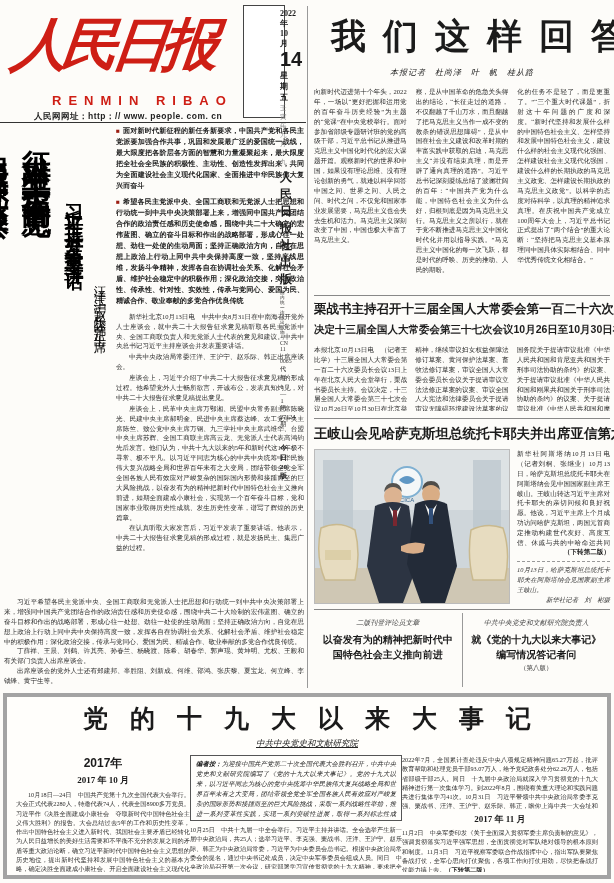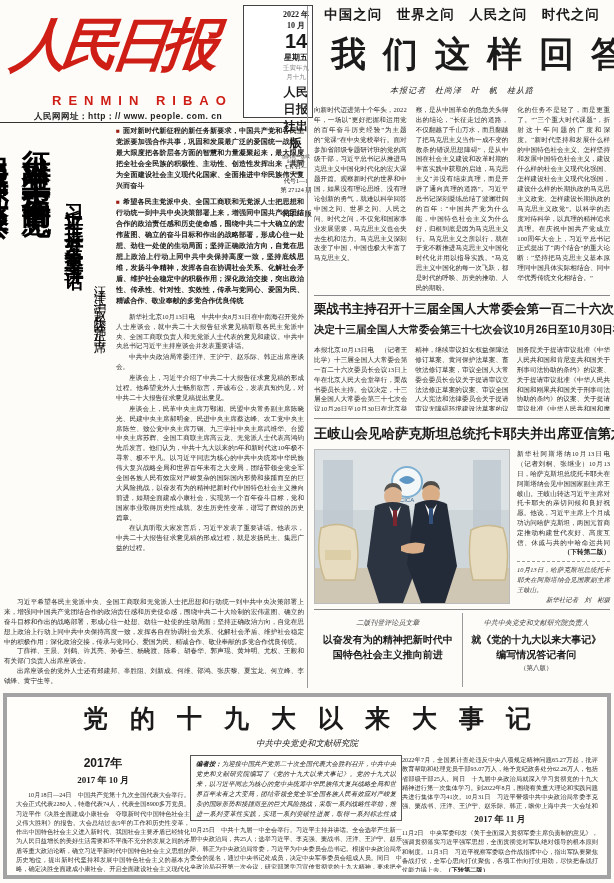--- a/index.html
+++ b/index.html
@@ -20,21 +20,21 @@
   .mast-latin {
     left:52px; top:93px; color:#ce1e15; font-family:"Liberation Sans",sans-serif;
     font-weight:bold; font-size:13px; letter-spacing:7px; white-space:nowrap;
   }
   .mast-site {
     left:34px; top:111px; font-family:"Liberation Sans",sans-serif;
     font-weight:bold; font-size:8.5px; color:#222; letter-spacing:.5px;
   }
   .head-rule { left:0; top:122px; width:306px; border-top:1.5px solid #333; }
   .date-box {
-    left:243px; top:5px; width:70px; height:113px; border:1px solid #444;
+    left:243px; top:5px; width:42px; height:113px; border:1px solid #444;
     text-align:center; padding-top:3px; background:#fff;padding-left:36px;
   }
   .db-ym   { font-size:8px;  font-weight:bold; }
   .db-day  { font-size:20px; font-weight:bold; line-height:1.05; font-family:"Liberation Sans",sans-serif;}
   .db-wd   { font-size:8px;  font-weight:bold; }
   .db-lun  { font-size:6.5px; color:#8a8a8a; margin-top:1px; }
   .db-pub  { font-size:12px; font-weight:bold; margin-top:2px; letter-spacing:.5px;}
   .db-ser  { font-size:4.6px; margin-top:2px; color:#333; }
   .db-cn   { font-size:5.8px; color:#333; }
   .db-code { font-size:6.2px; margin-top:1px; }
@@ -109,21 +109,21 @@
   .nt-page { font-size:6.5px; margin-top:2px; color:#333; }
   
   .chronicle {
     left:3px; top:693px; width:608px; height:186px;
     border:4px solid #a3a3a3; background:#fffefb; padding:3px 9px 4px;
   }
   .chron-h {
     text-align:center; font-family:"Liberation Sans",sans-serif; font-weight:900;
     font-size:25px; letter-spacing:22px; padding-left:22px; white-space:nowrap; margin-top:2px;
   }
-  .chron-sub { text-align:center; font-size:8.5px; font-style:italic; margin-top:3px; color:#222; }
+  .chron-sub { text-align:center; font-size:8.5px; font-style:italic; margin-top:3px; color:#222;text-decoration:underline; }
   .chron-body { display:flex; gap:0; margin-top:5px; height:116px; }
   .tiny2 { font-size:6.2px; line-height:1.5; text-align:justify; color:#2b2b2b; }
   .cA { width:174px; flex:none; }
   .cA-year { text-align:center; font-family:"Liberation Sans",sans-serif; font-weight:900; font-size:12px; }
   .cA-month { text-align:center; font-weight:bold; font-size:9px; margin:2px 0 3px; }
   .cA-text { height:86px; overflow:hidden; text-indent:12px; }
   .cB { width:212px; flex:none; display:flex; flex-direction:column; }
   .ed-box { border:1px solid #555; padding:3px 5px; font-size:6.3px; line-height:1.6; font-style:italic; text-align:justify; height:66px; overflow:hidden; }
   .ed-lead { font-weight:bold; }
   .cB-text { margin-top:4px; height:44px; overflow:hidden; }
@@ -152,21 +152,20 @@
     <div class="db-ser">国内统一连续出版物号</div>
     <div class="db-cn">CN 11—0065</div>
     <div class="db-code">代号1—1</div>
     <div class="db-iss">第 27124 期</div>
     <div class="db-pg">今日 20 版</div>
   </div>
 
   <div class="abs v-div"></div>
 
   <div class="abs top-story">
-    <div class="kicker">中国之问　世界之问　人民之问　时代之问</div>
     <div class="ts-head">我们这样回答</div>
     <div class="ts-byline">本报记者　杜尚泽　叶　帆　桂从路</div>
     <div class="ts-cols">
       <div class="ts-col tiny">向新时代迈进第十个年头，2022年，一场以“更好把握和运用党的百年奋斗历史经验”为主题的“党课”在中央党校举行。面对参加省部级专题研讨班的党的高级干部，习近平总书记从推进马克思主义中国化时代化的宏大课题开篇。观察新时代的世界和中国，如果没有理论思维、没有理论创新的勇气，就难以科学回答中国之问、世界之问、人民之问、时代之问，不仅党和国家事业发展需要，马克思主义也会失去生机和活力。马克思主义深刻改变了中国，中国也极大丰富了马克思主义。</div>
       <div class="ts-col tiny">察，是从中国革命的危急关头得出的结论，“长征走过的道路，不仅翻越了千山万水，而且翻越了把马克思主义当作一成不变的教条的错误思想障碍”，是从中国在社会主义建设和改革时期的丰富实践中获取的启迪，马克思主义“并没有结束真理，而是开辟了通向真理的道路”。习近平总书记深刻凝练总结了波澜壮阔的百年：“中国共产党为什么能，中国特色社会主义为什么好，归根到底是因为马克思主义行。马克思主义之所以行，就在于党不断推进马克思主义中国化时代化并用以指导实践。”马克思主义中国化的每一次飞跃，都是时代的呼唤、历史的推动、人民的期盼。</div>
       <div class="ts-col tiny">化的任务不是轻了，而是更重了。”“三个重大时代课题”，折射这十年问题的广度和深度。“新时代坚持和发展什么样的中国特色社会主义、怎样坚持和发展中国特色社会主义，建设什么样的社会主义现代化强国、怎样建设社会主义现代化强国，建设什么样的长期执政的马克思主义政党、怎样建设长期执政的马克思主义政党”。以科学的态度对待科学，以真理的精神追求真理。在庆祝中国共产党成立100周年大会上，习近平总书记正式提出了“两个结合”的重大论断：“坚持把马克思主义基本原理同中国具体实际相结合、同中华优秀传统文化相结合。”</div>
     </div>
   </div>
 
   <div class="abs left-vert">

